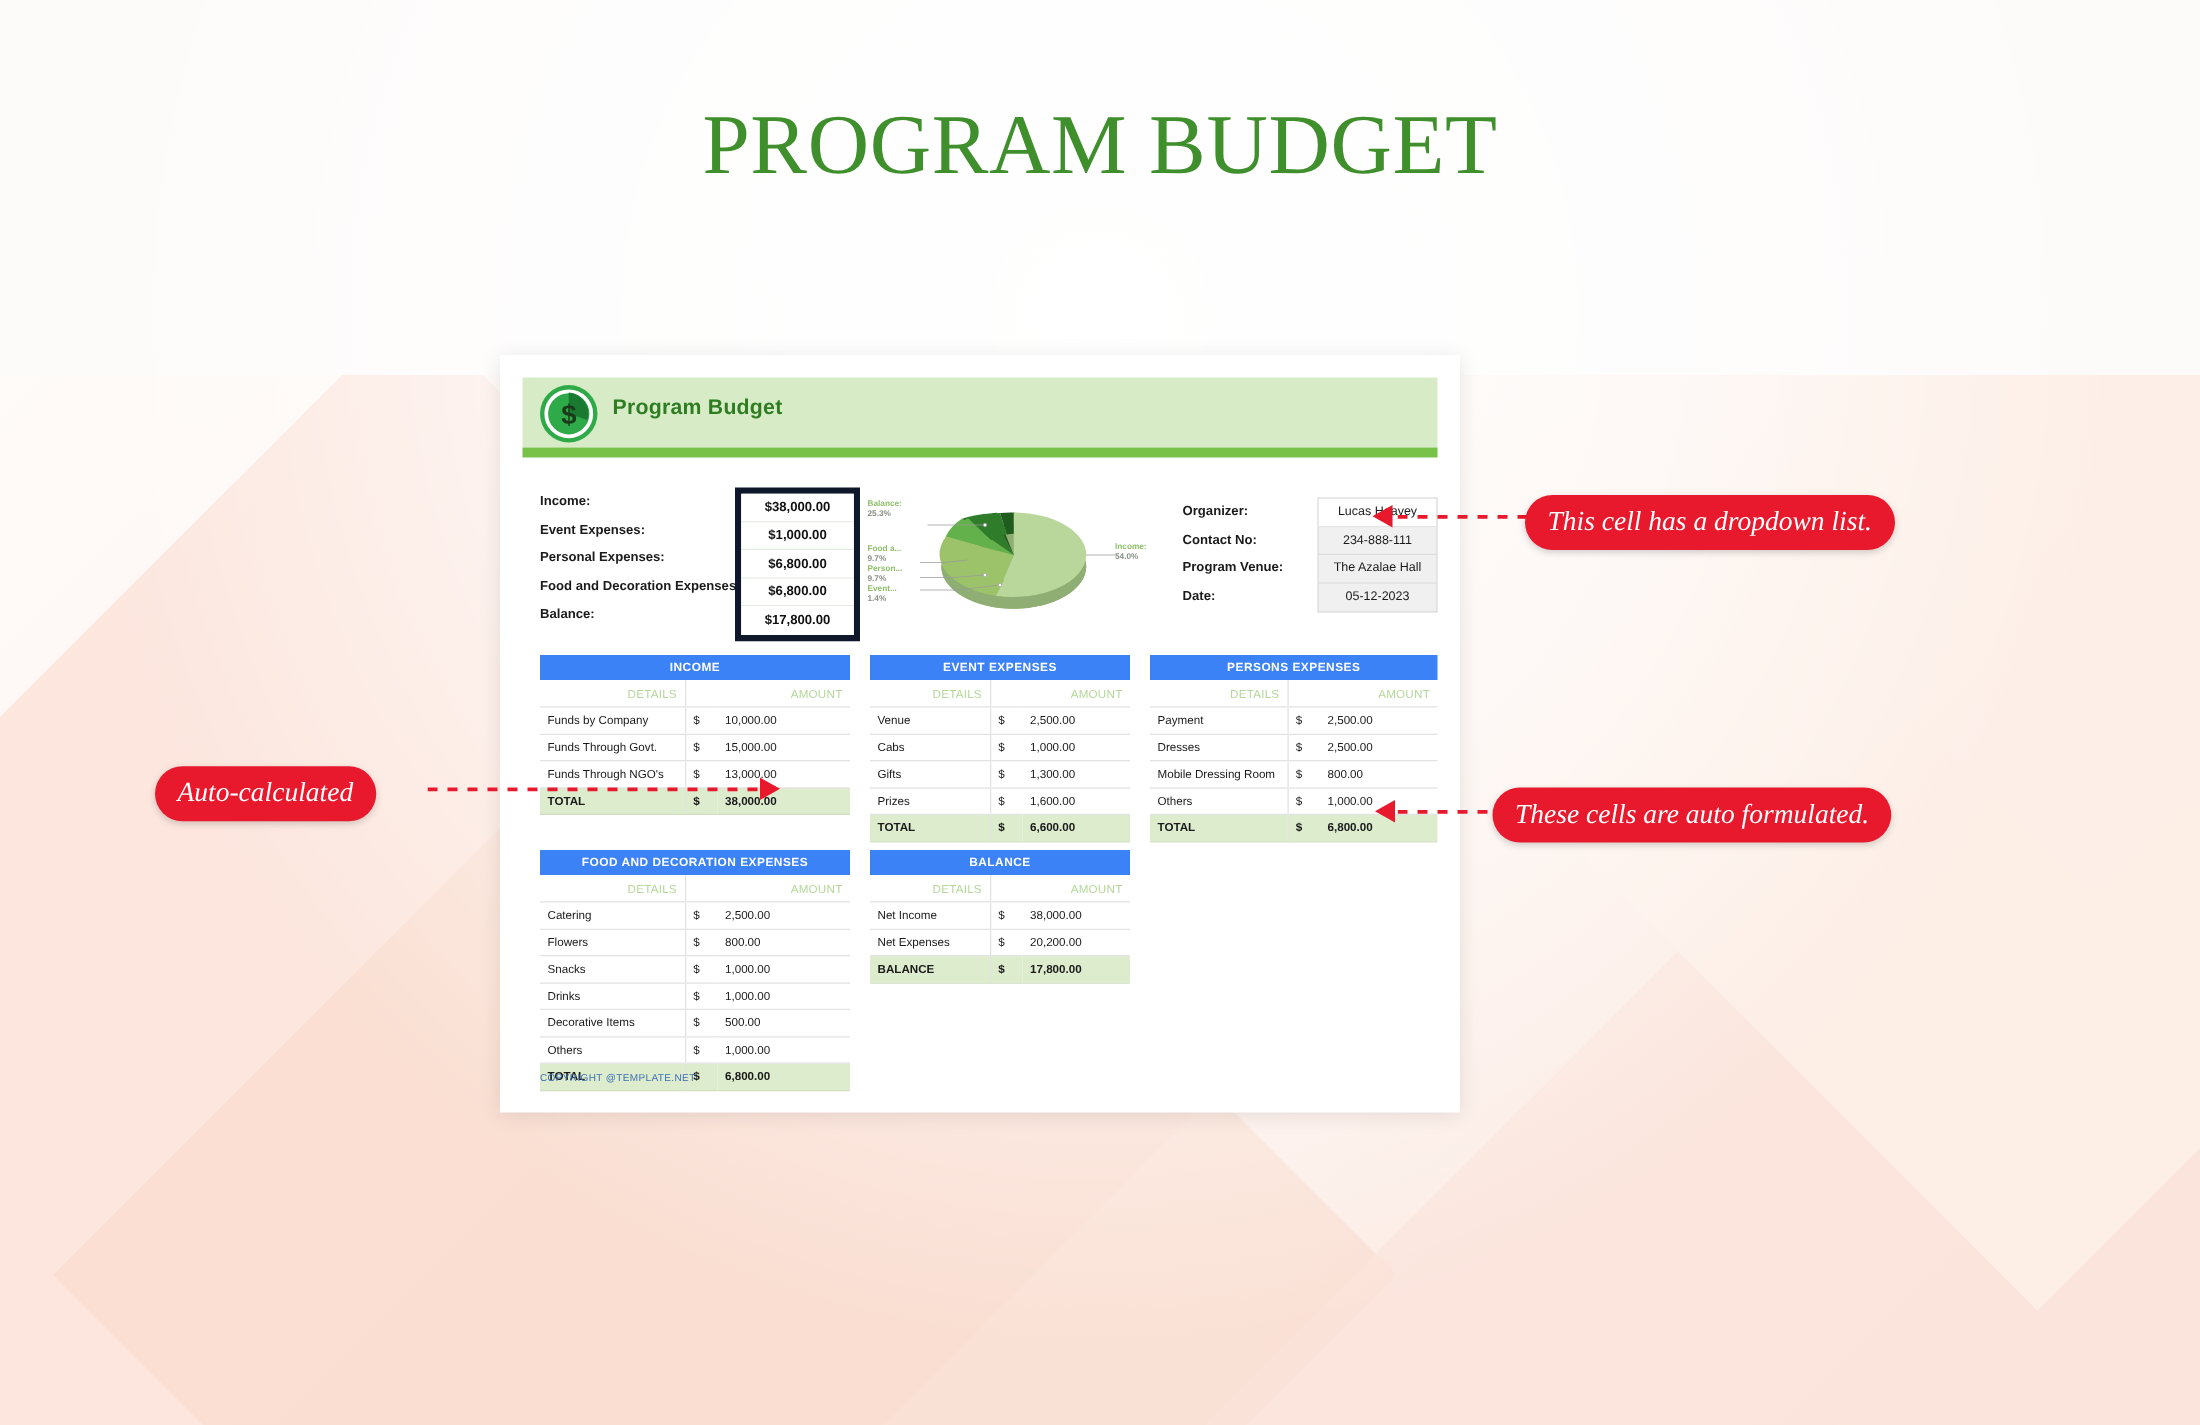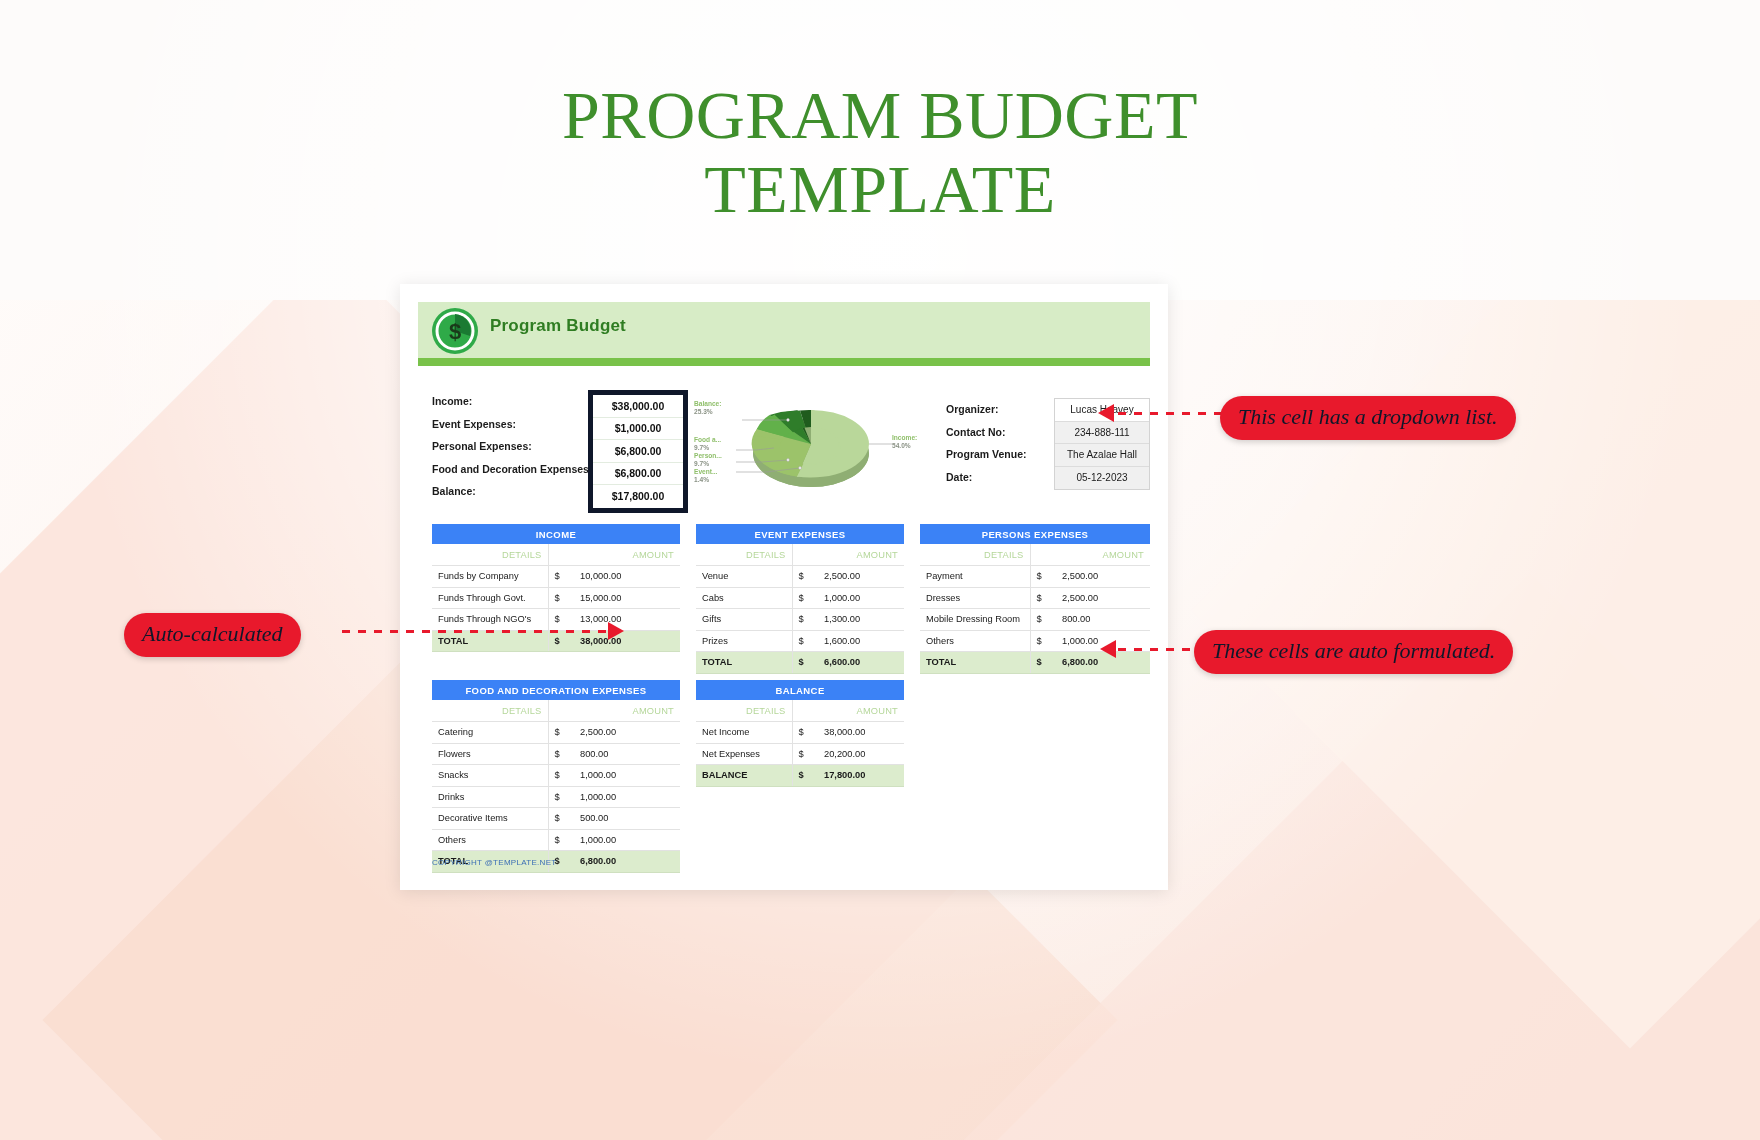--- a/index.html
+++ b/index.html
@@ -96,21 +96,21 @@
   .tbl td.cur { text-align:left; width:22px; padding-right:0; }
   .tbl th.amt { text-align:right; }
   .tbl tr.total td { background:#dceccd; font-weight:bold; border-bottom:1px solid #cfe0c0; }
   .tbl tr.head th { border-bottom:1px solid #e2e2e2; }
   .col-sep { border-left:1px solid #e2e2e2; }
 
   .footer { position:absolute; left:14px; top:556px; font-size:8px; color:#3d6fb5; letter-spacing:.3px; }
 
   
   .callout {
-    position:absolute; background:#e8192c; color:#0f172a;
+    position:absolute; background:#e8192c; color:#ffffff;
     font-family:"Liberation Serif", serif; font-style:italic;
     font-size:22px; line-height:22px; font-weight:400;
     padding:10px 18px 12px 18px; border-radius:22px;
     box-shadow:0 2px 6px rgba(0,0,0,.18); white-space:nowrap;
   }
   .dots { position:absolute; height:3px;
     background-image: linear-gradient(to right, #e8192c 0 8px, transparent 8px 16px);
     background-size:16px 3px; background-repeat:repeat-x; }
   .arrow { position:absolute; width:0; height:0; }
   .arrow.left { border-top:9px solid transparent; border-bottom:9px solid transparent;
@@ -125,21 +125,20 @@
   <div class="bg-tri-a"></div>
   <div class="bg-tri-b"></div>
   <div class="bg-tri-c"></div>
   <div class="bg-tri-d"></div>
   <div class="bg-top"></div>
   <div class="bg-fade"></div>
 </div>
 
 <div class="page-title">
   <div>PROGRAM BUDGET</div>
-  <div>TEMPLATE</div>
 </div>
 
 <div class="sheet">
  <div class="sheet-inner">
 
   <div class="brandbar">
     <svg class="logo" viewBox="0 0 50 50">
       <circle cx="25" cy="25" r="23" fill="#2faa48"></circle>
       <circle cx="25" cy="25" r="18" fill="none" stroke="#fff" stroke-width="3"></circle>
       <path d="M25 8 A17 17 0 0 1 40 30 L25 25 Z" fill="#1a7a32"></path>

